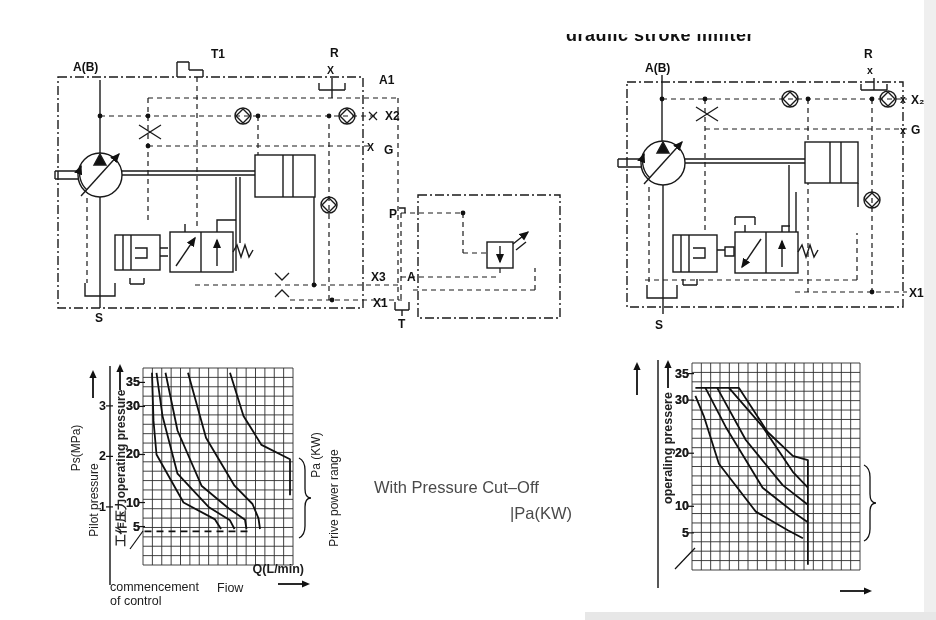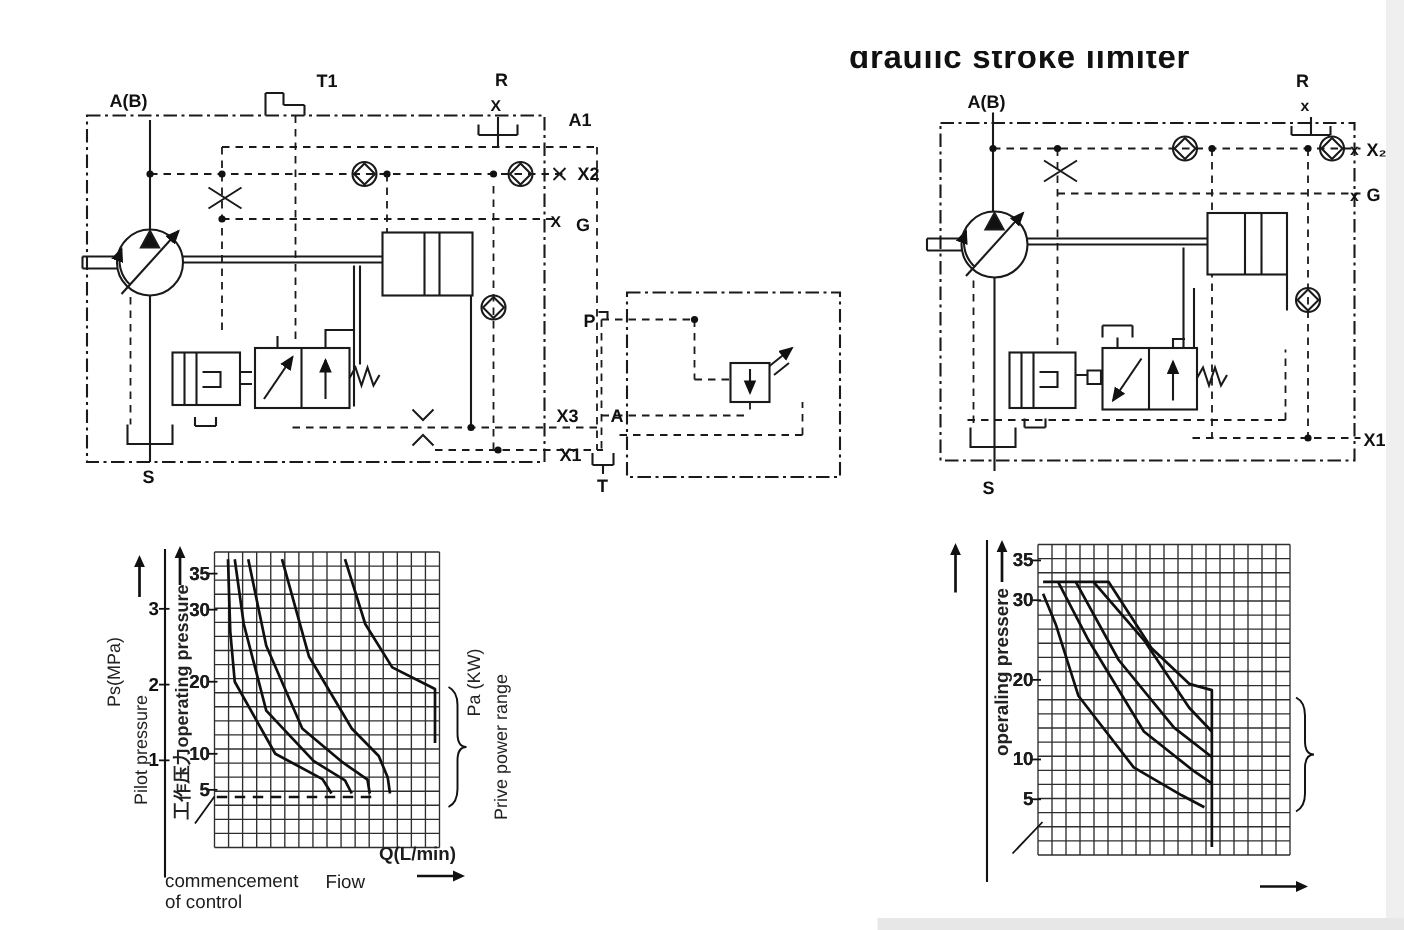--- a/index.html
+++ b/index.html
@@ -1,20 +1,20 @@
 <!DOCTYPE html>
 <html><head>
 <meta charset="utf-8">
 <style>
   html,body{margin:0;padding:0;background:#fff;}
   .stage{position:relative;width:936px;height:620px;background:#ffffff;overflow:hidden;
          font-family:"Liberation Sans", sans-serif;color:#111;}
   .stage svg{position:absolute;font-family:"Liberation Sans", sans-serif;}
   .crop-title{position:absolute;left:566px;top:34px;width:255px;height:18px;overflow:hidden;}
-  .crop-title span{display:block;margin-top:-9px;font-size:22px;font-weight:bold;color:#111;
+  .crop-title span{display:block;margin-top:-9px;font-size:18px;font-weight:bold;color:#111;
                    letter-spacing:0.5px;white-space:nowrap;}
   .caption{position:absolute;left:374px;top:474px;width:200px;color:#4a4a4a;
            font-size:16.5px;line-height:1.6;}
   .caption .cap2{text-align:right;padding-right:2px;}
   .artifact{position:absolute;}
   .lbl{font-size:12px;font-weight:bold;fill:#111;}
   .lbl-sm{font-size:10.5px;font-weight:bold;fill:#111;}
 </style>
 </head>
 <body>
@@ -351,20 +351,24 @@
         <polyline points="162.0,22.8 175.5,66.0 193.5,94.9 222.0,109.3 222.0,145.3"></polyline>
       </g>
       <text x="236" y="223" text-anchor="end" font-size="12.5" font-weight="700" fill="#1c1c1c">Q(L/min)</text>
       <line x1="210" y1="234" x2="234" y2="234" stroke="#111" stroke-width="1.8"></line>
       <path d="M242,234 L234,230.4 L234,237.6 Z" fill="#111"></path>
       <text x="149" y="242" text-anchor="start" font-size="12.5" font-weight="400" fill="#1c1c1c">Fiow</text>
       <text x="42" y="241" text-anchor="start" font-size="12.5" font-weight="400" fill="#1c1c1c">commencement</text>
       <text x="42" y="255" text-anchor="start" font-size="12.5" font-weight="400" fill="#1c1c1c">of control</text>
     </svg>
 
+  <div class="caption">
+    <div>With Pressure Cut–Off</div>
+    <div class="cap2">|Pa(KW)</div>
+  </div>
 
   <svg id="chart1" style="left:620px;top:348px;" width="316" height="272" viewBox="0 0 316 272">
       <g stroke="#2e2e2e" stroke-width="0.9">
         <line x1="72" y1="15" x2="72" y2="222"></line>
         <line x1="81.33333333333333" y1="15" x2="81.33333333333333" y2="222"></line>
         <line x1="90.66666666666667" y1="15" x2="90.66666666666667" y2="222"></line>
         <line x1="100" y1="15" x2="100" y2="222"></line>
         <line x1="109.33333333333334" y1="15" x2="109.33333333333334" y2="222"></line>
         <line x1="118.66666666666666" y1="15" x2="118.66666666666666" y2="222"></line>
         <line x1="128" y1="15" x2="128" y2="222"></line>

